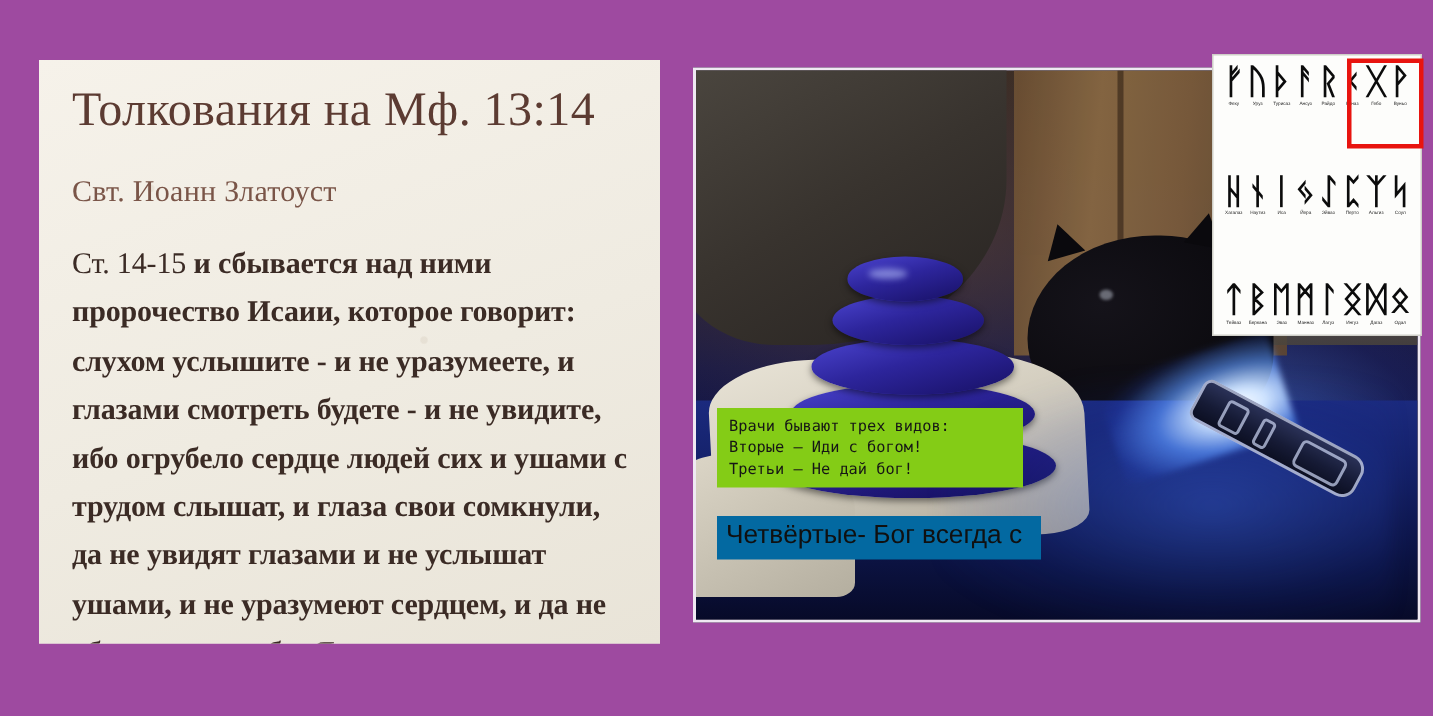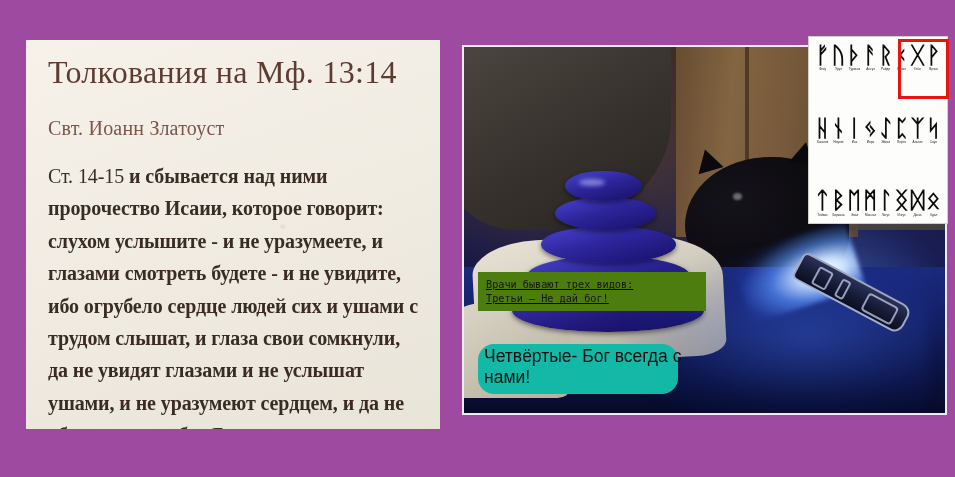--- a/index.html
+++ b/index.html
@@ -252,44 +252,42 @@
     width: 51px; height: 60px;
     border: 3px solid #e8140f;
     pointer-events: none;
   }
 
   
   .caption-box {
     position: absolute;
     left: 478px;
     top: 272px;
-    width: 228px;
-    background: #4d7c0f;
+    width: 204px;
+    background: #84cc16;
     padding: 6px 8px 4px 8px;
-    text-decoration: underline;
   }
   .caption-line {
     font-family: "DejaVu Sans Mono", monospace;
     font-size: 10.2px;
     line-height: 1.42;
     color: #161616;
     white-space: nowrap;
   }
   .caption-overflow {
     position: absolute;
     left: 478px;
     top: 344px;
-    width: 200px;
-    background: #14b8a6;
+    width: 216px;
+    background: #0369a1;
     padding: 2px 0 6px 6px;
     font-family: "Liberation Sans", sans-serif;
     font-size: 17.5px;
     line-height: 1.2;
     color: #101010;
-    border-radius: 16px;
   }
   .caption-overflow .ln { white-space: nowrap; }
 </style>
 </head>
 <body>
 
 <div class="scripture-card">
   <div class="clipped-row">· · · · ·</div>
   <h1 class="card-title">Толкования на Мф. 13:14</h1>
   <h2 class="card-subtitle">Свт. Иоанн Златоуст</h2>
@@ -429,18 +427,18 @@
     <div class="rune-cell">
         <div class="rune-glyph">ᛟ</div>
         <div class="rune-name">Одал</div>
       </div>
   </div>
   <div class="rune-highlight"></div>
 </div>
 
 <div class="caption-box">
   <div class="caption-line">Врачи бывают трех видов:</div>
+  <div class="caption-line">Вторые — Иди с богом!</div>
   <div class="caption-line">Третьи — Не дай бог!</div>
 </div>
 <div class="caption-overflow">
   <div class="ln">Четвёртые- Бог всегда с</div>
-  <div class="ln">нами!</div>
 </div>
 
 </body></html>

